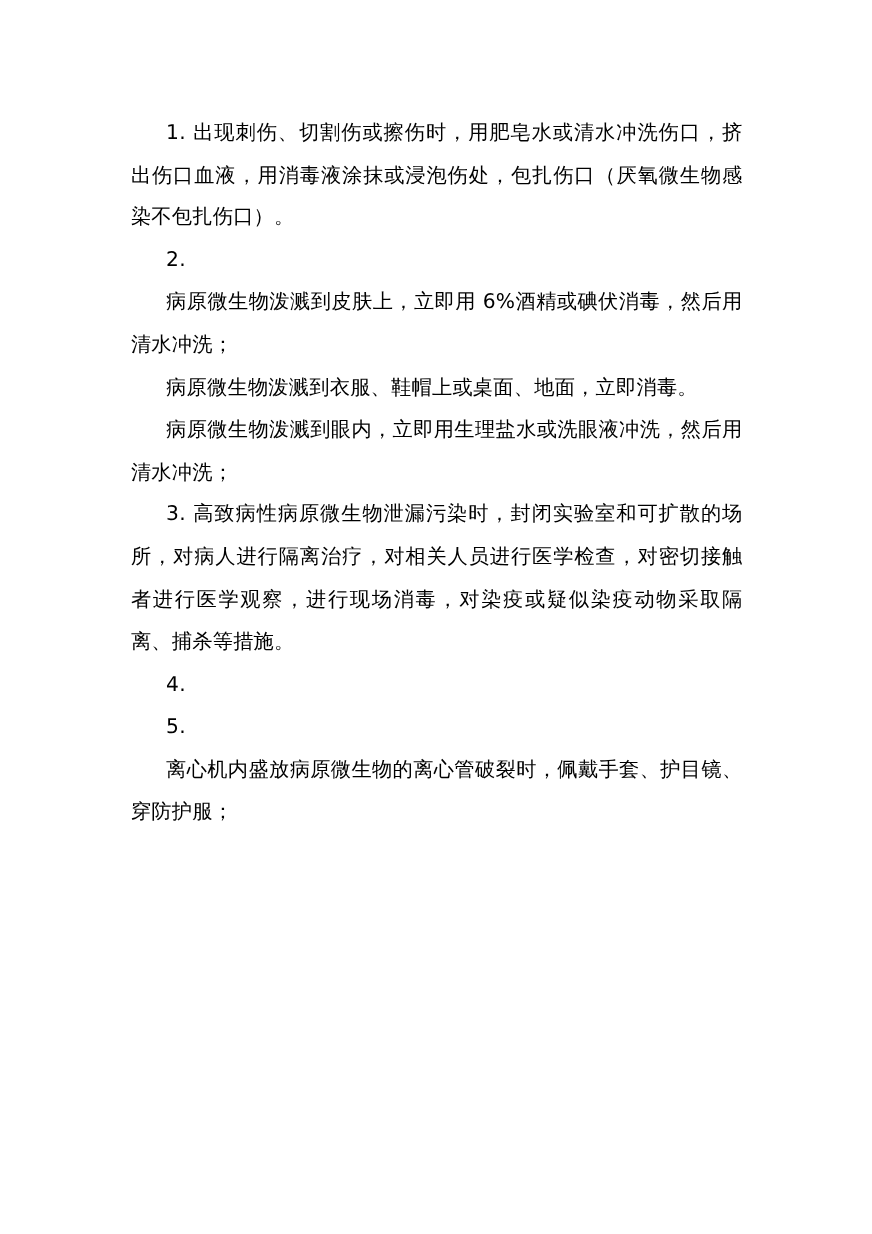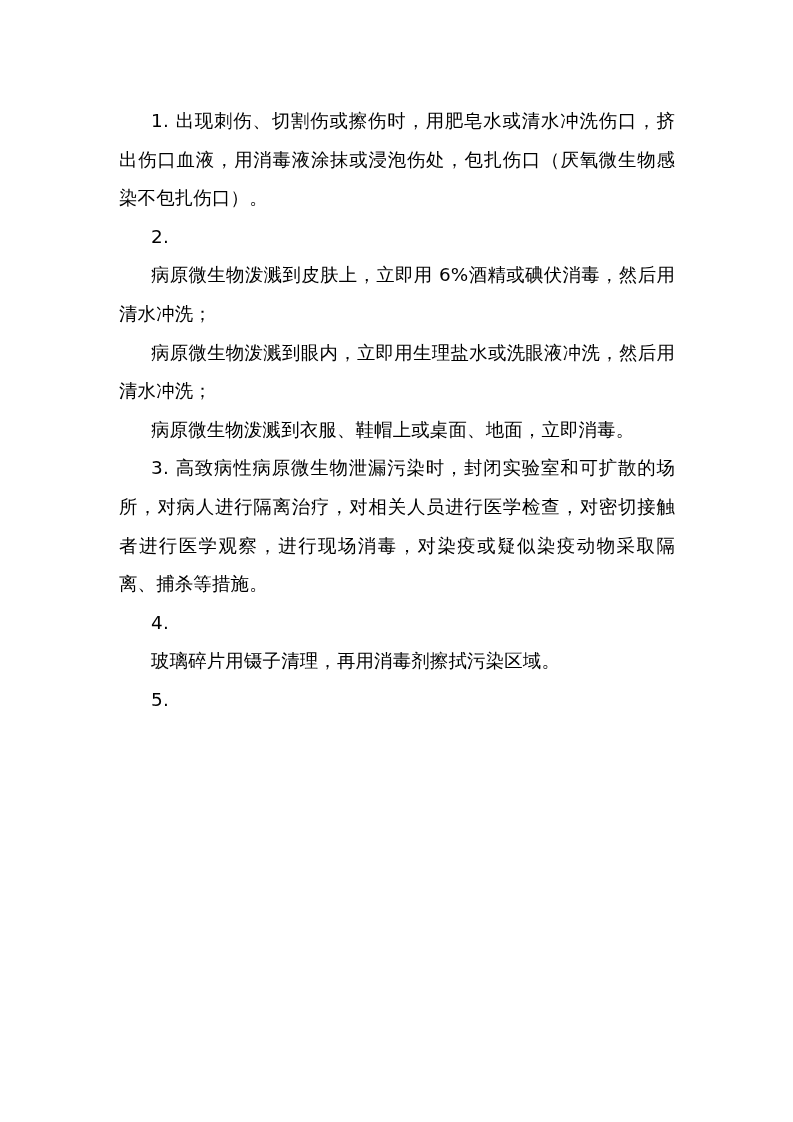--- a/index.html
+++ b/index.html
@@ -9,19 +9,19 @@
   .para { margin: 0; font-size: 18.4px; line-height: 38.6px; text-indent: 32px;
           text-align: justify; letter-spacing: 0.2px; word-break: break-all; }
 </style>
 </head>
 <body>
 
 <div class="page">
   <p class="para">1. 出现刺伤、切割伤或擦伤时，用肥皂水或清水冲洗伤口，挤出伤口血液，用消毒液涂抹或浸泡伤处，包扎伤口（厌氧微生物感染不包扎伤口）。</p>
   <p class="para">2.</p>
   <p class="para">病原微生物泼溅到皮肤上，立即用 6%酒精或碘伏消毒，然后用清水冲洗；</p>
+  <p class="para">病原微生物泼溅到衣服、鞋帽上或桌面、地面，立即消毒。</p>
   <p class="para">病原微生物泼溅到眼内，立即用生理盐水或洗眼液冲洗，然后用清水冲洗；</p>
-  <p class="para">病原微生物泼溅到衣服、鞋帽上或桌面、地面，立即消毒。</p>
   <p class="para">3. 高致病性病原微生物泄漏污染时，封闭实验室和可扩散的场所，对病人进行隔离治疗，对相关人员进行医学检查，对密切接触者进行医学观察，进行现场消毒，对染疫或疑似染疫动物采取隔离、捕杀等措施。</p>
   <p class="para">4.</p>
-  <p class="para">玻璃碎片用镊子清理，再用消毒剂擦拭污染区域。</p>
   <p class="para">5.</p>
+  <p class="para">离心机内盛放病原微生物的离心管破裂时，佩戴手套、护目镜、穿防护服；</p>
 </div>
 
 </body></html>

